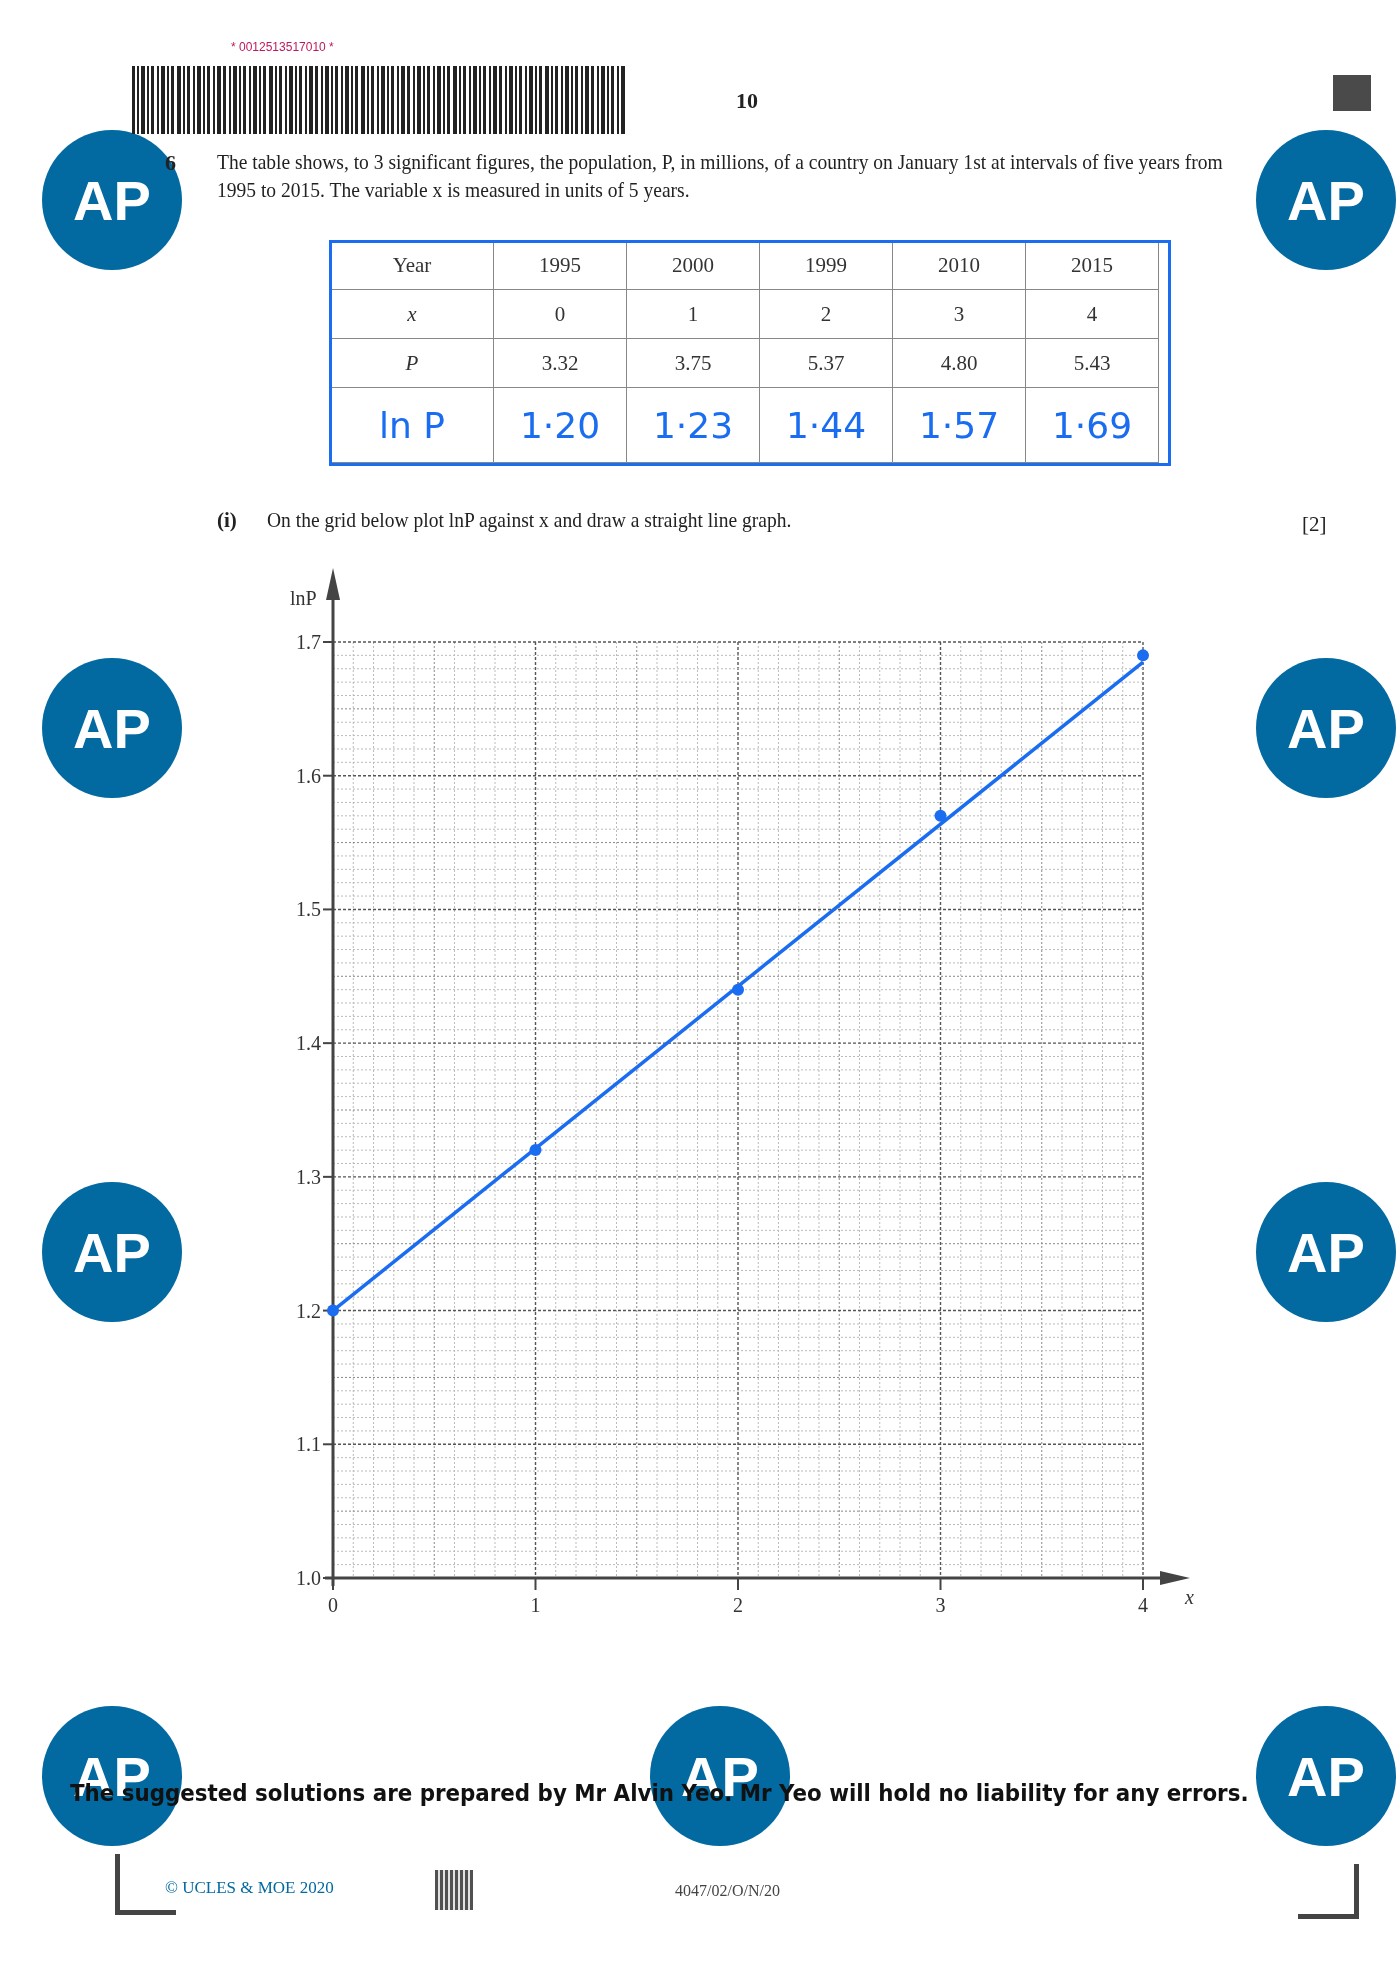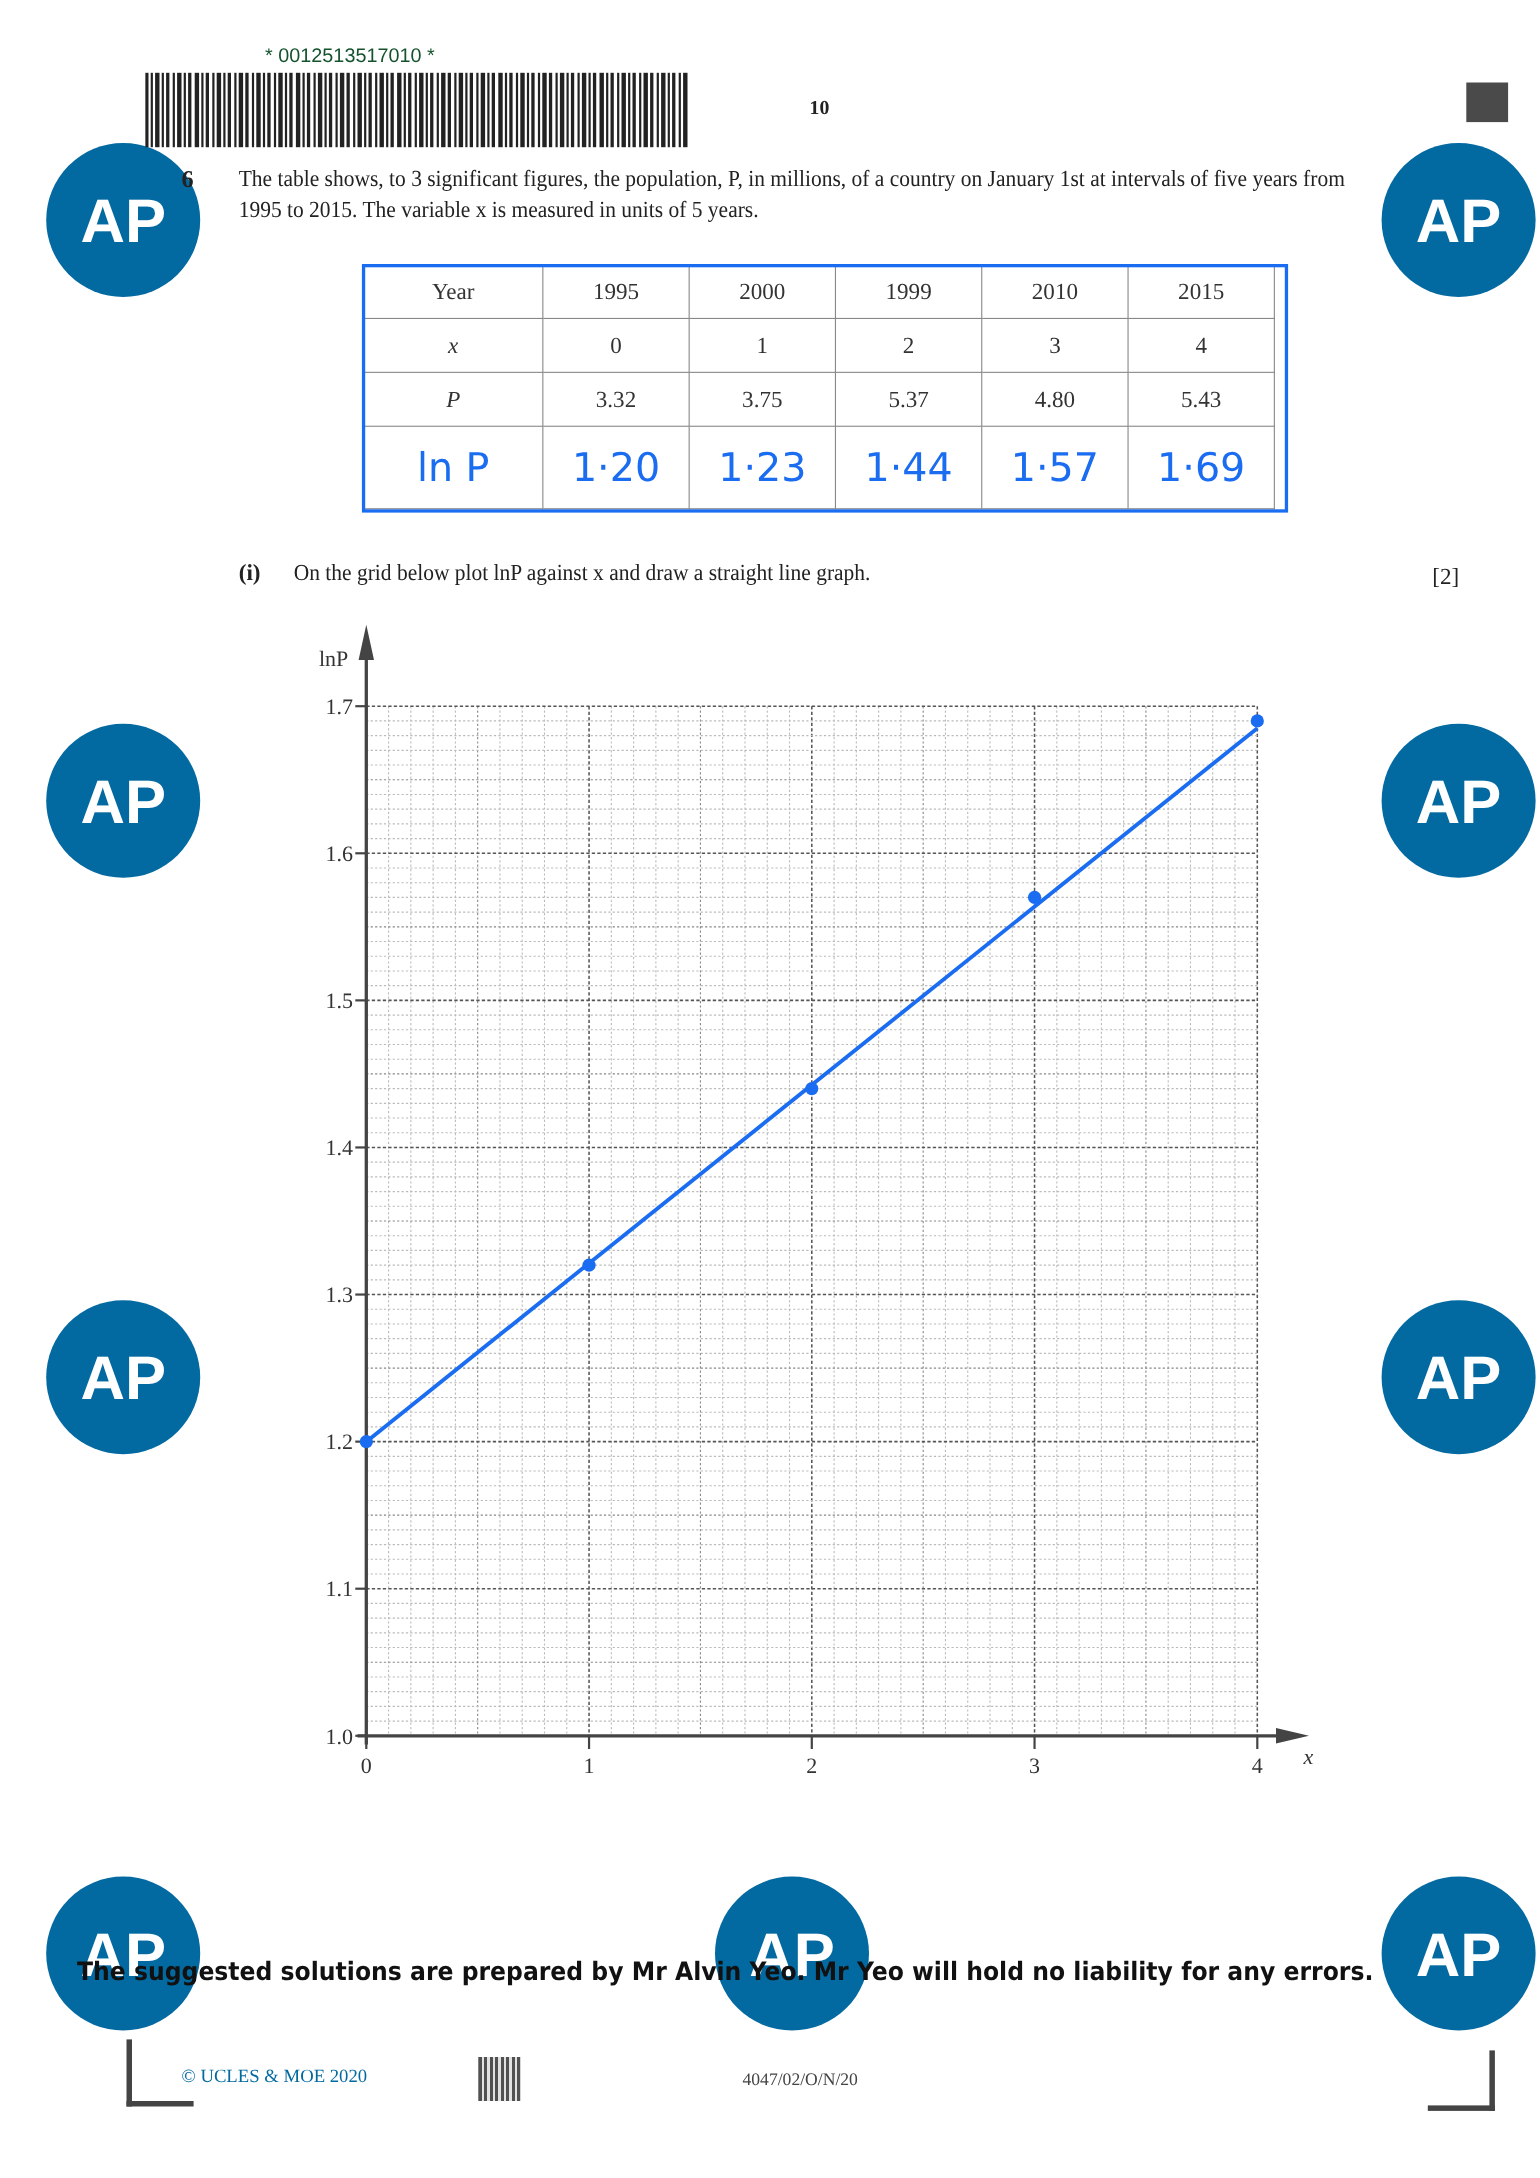--- a/index.html
+++ b/index.html
@@ -2,23 +2,23 @@
 <html><head>
 <meta charset="utf-8">
 <style>
   html, body { margin:0; padding:0; }
   body { width:1400px; height:1980px; background:#ffffff; position:relative; overflow:hidden;
          font-family:"Liberation Serif", "DejaVu Serif", serif; color:#222; }
   .abs { position:absolute; }
   .watermark { position:absolute; width:140px; height:140px; border-radius:50%; background:#0369a1; }
   .watermark span { position:absolute; left:0; right:0; top:38px; text-align:center; font-family:"Liberation Sans", sans-serif;
                     font-size:56px; font-weight:bold; color:#ffffff; }
-  .barcode-num { left:241px; top:40px; font-family:"Liberation Sans", sans-serif; font-size:18px; color:#14532d; }
+  .barcode-num { left:231px; top:40px; font-family:"Liberation Sans", sans-serif; font-size:12px; color:#be185d; }
   .barcode { left:132px; top:66px; width:496px; height:68px; }
-  .page-num { left:736px; top:88px; font-size:18px; font-weight:bold; }
+  .page-num { left:736px; top:88px; font-size:22px; font-weight:bold; }
   .corner-mark { left:1333px; top:75px; width:38px; height:36px; background:#4a4a4a; }
   .q-num { left:165px; top:150px; font-size:22px; font-weight:bold; }
   .q-text { left:217px; top:148px; width:1120px; font-size:21px; line-height:28px; transform:scaleX(0.93); transform-origin:left top; }
   table.data { position:absolute; left:330px; top:240px; border-collapse:collapse; }
   table.data td { border:1.5px solid #888; width:130px; text-align:center; font-size:21px; height:46px; color:#333; }
   table.data td.first { width:160px;border-radius:14px; }
   table.data tr.hand td { height:72px; font-family:"DejaVu Sans", sans-serif; font-size:36px; color:#1a6cf0; }
   .blue-frame { position:absolute; border:3px solid #1a6cf0; pointer-events:none; }
   .part-label { left:217px; top:508px; font-size:21px; font-weight:bold; }
   .part-text { left:267px; top:508px; font-size:21px; transform:scaleX(0.93); transform-origin:left top; }

